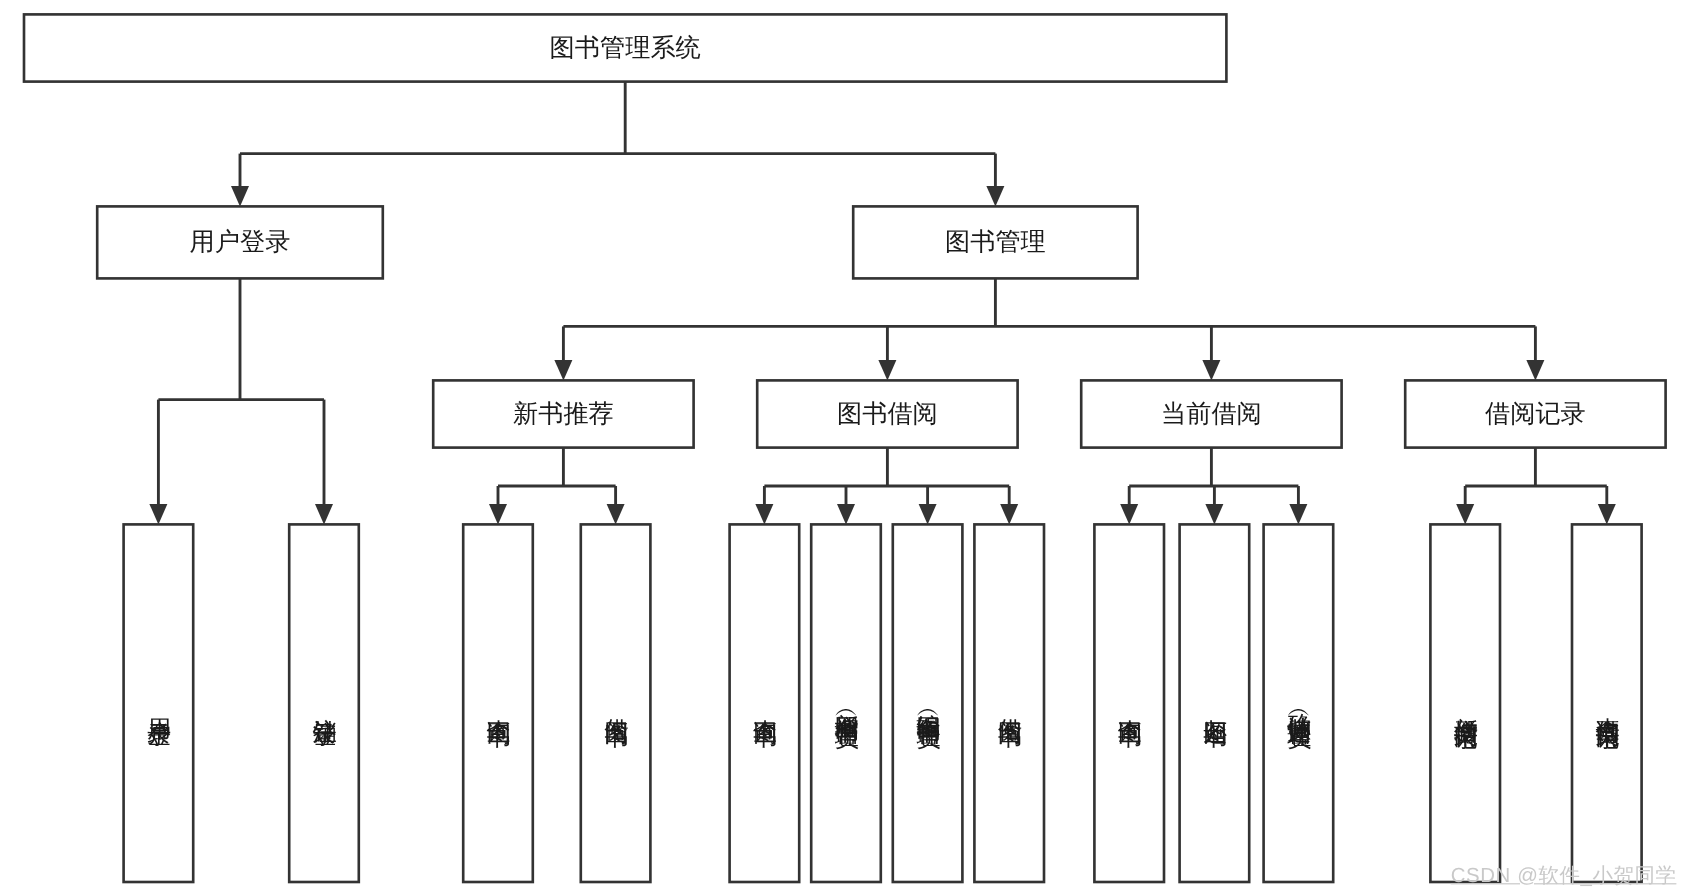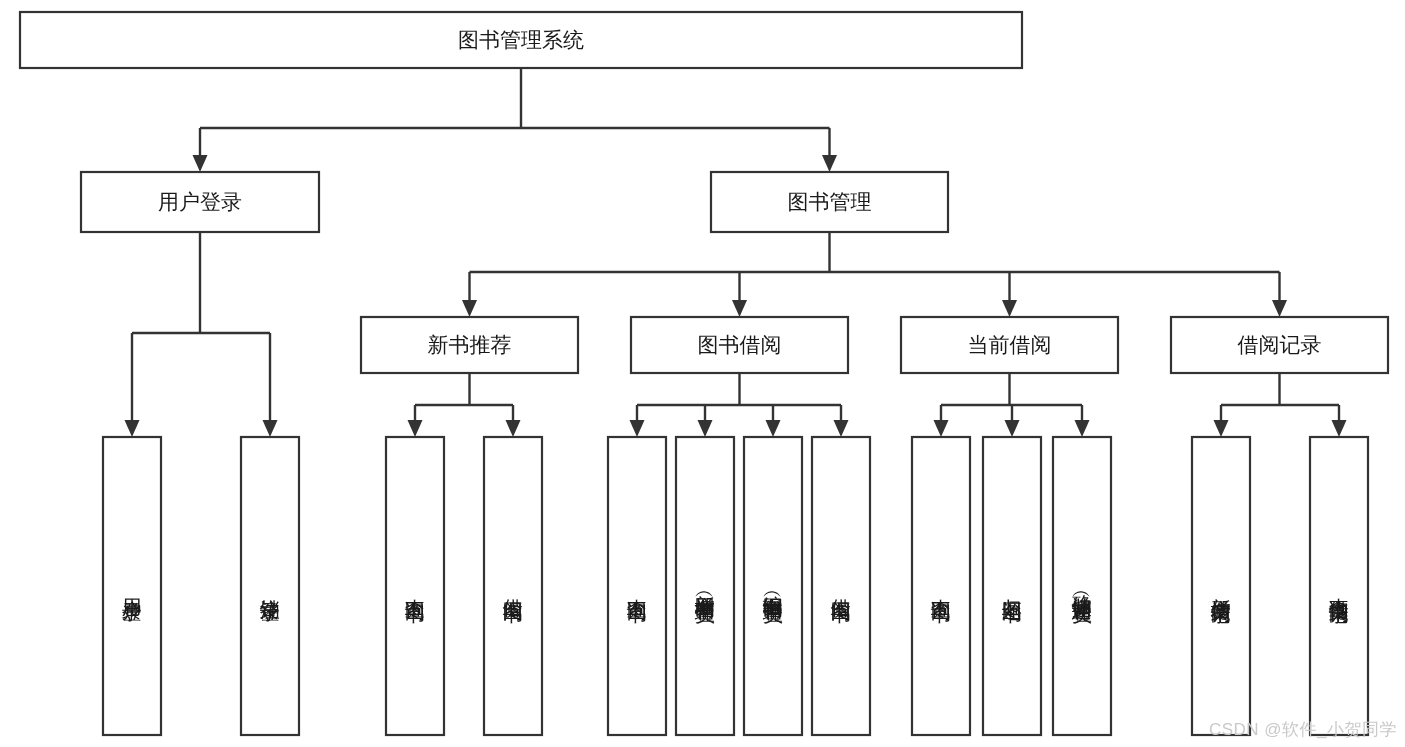--- a/index.html
+++ b/index.html
@@ -65,20 +65,21 @@
   }
   .watermark {
     position: absolute;
     right: 8px;
     bottom: 6px;
     font-family: "Liberation Sans", "DejaVu Sans", sans-serif;
     font-size: 17px;
     color: #c9c9c9;
     letter-spacing: 0.5px;
     white-space: nowrap;
+    text-decoration: underline;
   }
 </style>
 </head>
 <body>
 
 <div id="diagram-root">
 
   <svg id="tree-svg" viewBox="0 0 1405 747" xmlns="http://www.w3.org/2000/svg">
     <g id="connectors-layer">
         <line x1="521" y1="68" x2="521" y2="128" class="connector"></line>

